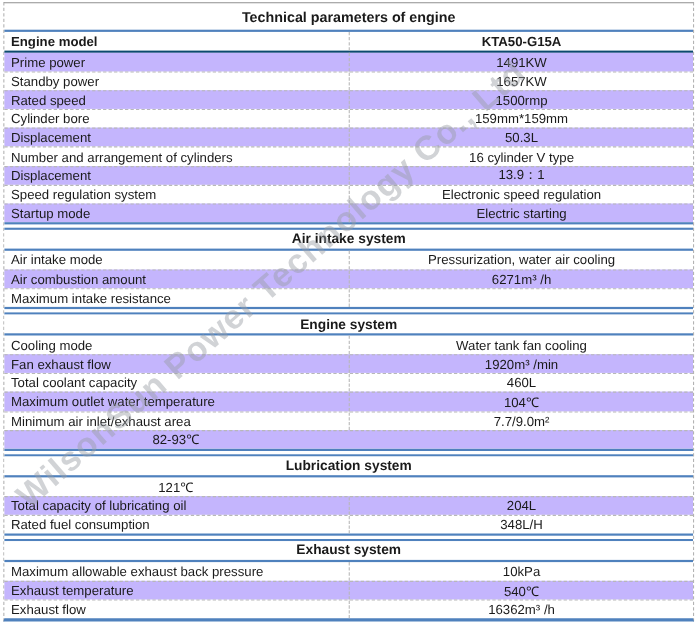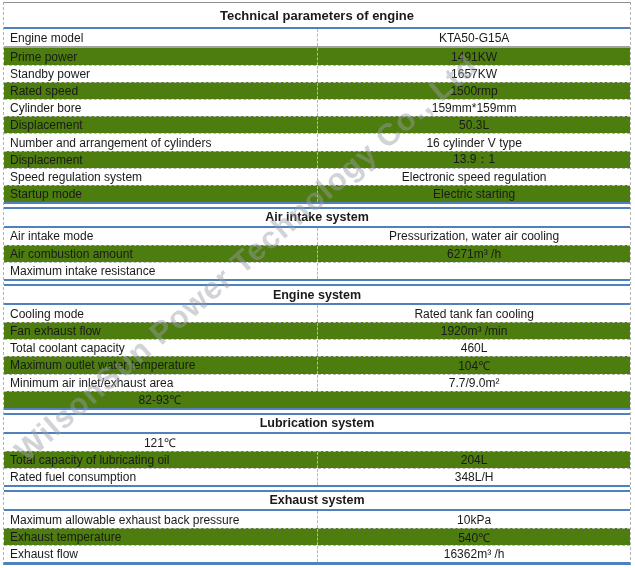--- a/index.html
+++ b/index.html
@@ -38,26 +38,26 @@
   }
   .row {
     box-sizing: border-box;
     height: 17.1px;
     display: flex;
     align-items: center;
     font-size: 12px;
     border-top: 1px dashed #b8b8b8;
   }
   .row.first { border-top: none; }
-  .row.shade { background: #4d7c0f; }
+  .row.shade { background: #c4b5fd; }
   .row.model-row {
     height: 19px;
-    font-weight: normal;
+    font-weight: bold;
     border-top: none;
-    border-bottom: 2px solid #a3a3a3;
+    border-bottom: 2px solid #0c4a6e;
   }
   .cell-label {
     box-sizing: border-box;
     width: 50.2%;
     height: 100%;
     display: flex;
     align-items: center;
     padding-left: 6px;
     border-right: 1px dashed #b8b8b8;
     white-space: nowrap;
@@ -163,21 +163,21 @@
         <div class="cell-label">Air combustion amount</div>
         <div class="cell-value">6271m³ /h</div>
       </div>
       <div class="row">
         <div class="cell-label">Maximum intake resistance</div>
       </div>
       <div class="section-sep"></div>
       <div class="section-header">Engine system</div>
       <div class="row first">
         <div class="cell-label">Cooling mode</div>
-        <div class="cell-value">Rated tank fan cooling</div>
+        <div class="cell-value">Water tank fan cooling</div>
       </div>
       <div class="row shade">
         <div class="cell-label">Fan exhaust flow</div>
         <div class="cell-value">1920m³ /min</div>
       </div>
       <div class="row">
         <div class="cell-label">Total coolant capacity</div>
         <div class="cell-value">460L</div>
       </div>
       <div class="row shade">

